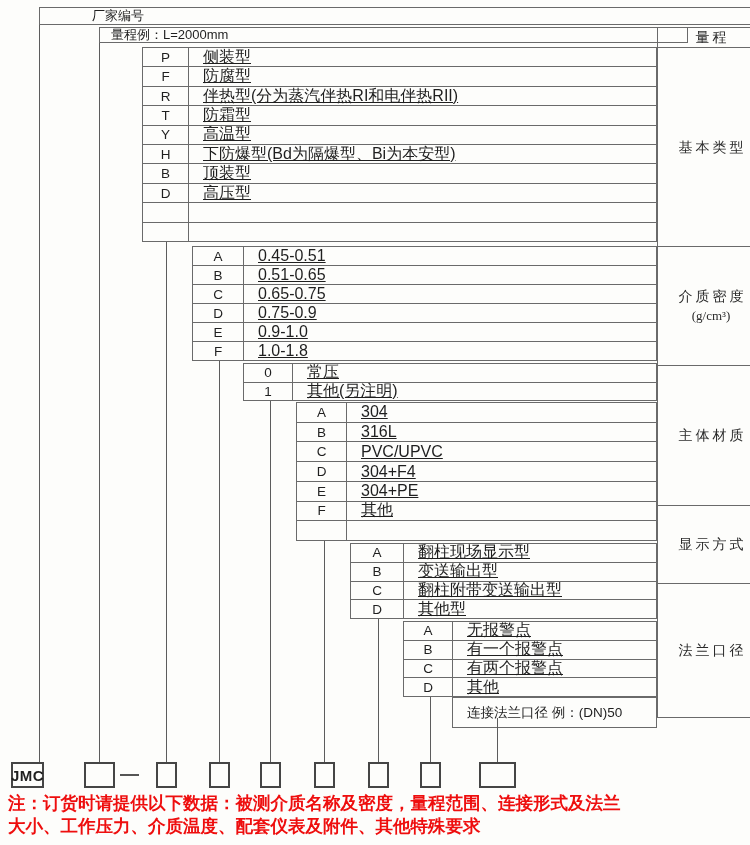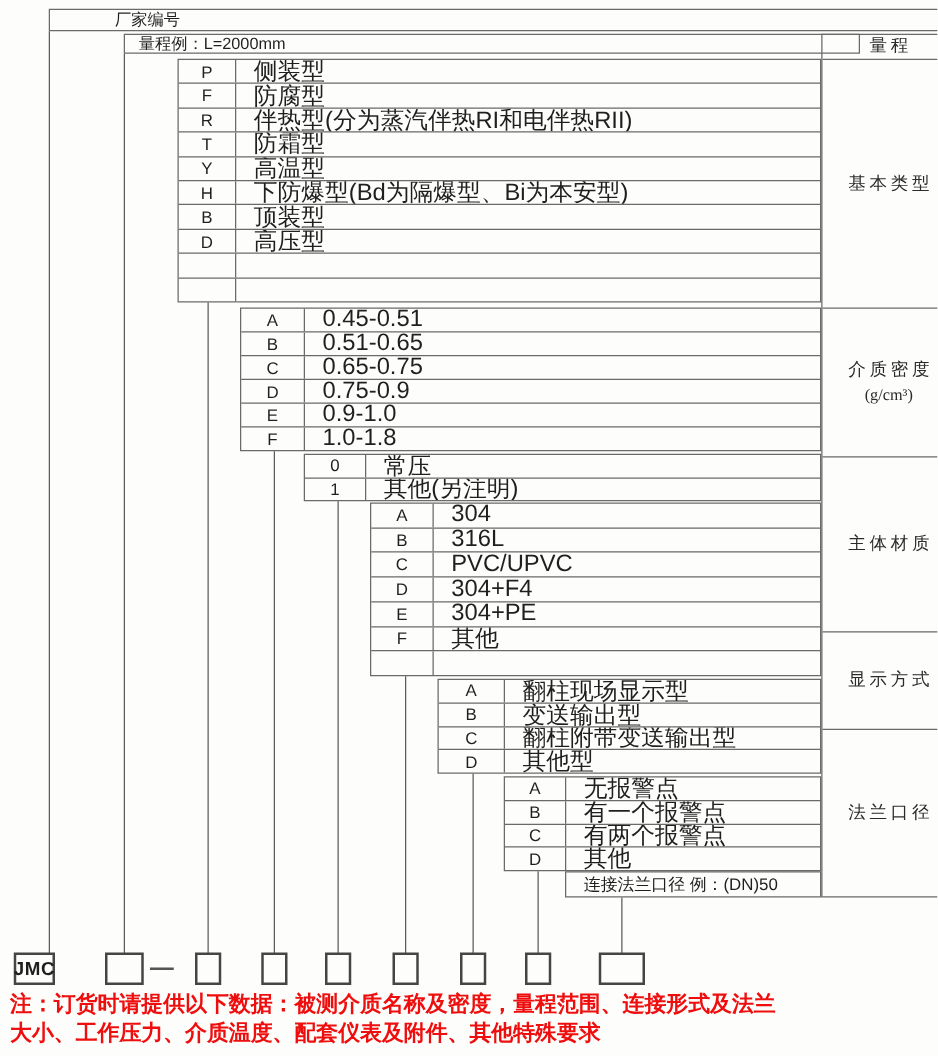--- a/index.html
+++ b/index.html
@@ -14,21 +14,21 @@
   }
   .box{position:absolute;box-sizing:border-box;border:1px solid var(--line);}
   .toprow{display:flex;align-items:center;font-size:13px;margin-left:31px;}
   
   .sec{position:absolute;box-sizing:border-box;border:1px solid var(--line);
        display:flex;flex-direction:column;background:transparent;}
   .sec .row{flex:1;display:flex;border-bottom:1px solid var(--line);min-height:0;}
   .sec .row:last-child{border-bottom:none;}
   .code{width:var(--cw);box-sizing:border-box;border-right:1px solid var(--line);
         display:flex;align-items:center;justify-content:center;font-size:13.5px;}
-  .desc{flex:1;display:flex;align-items:center;padding-left:14px;font-size:19px;white-space:nowrap;overflow:hidden;}
+  .desc{flex:1;display:flex;align-items:center;padding-left:14px;font-size:16px;white-space:nowrap;overflow:hidden;text-decoration:underline;}
   
   #labelcol{position:absolute;left:657px;top:27px;width:108px;height:691px;
             box-sizing:border-box;border:1px solid var(--line);display:flex;flex-direction:column;}
   .lcell{box-sizing:border-box;border-bottom:1px solid var(--line);
          display:flex;flex-direction:column;align-items:center;justify-content:center;
          font-family:"Liberation Serif","DejaVu Serif",serif;font-size:14px;color:#2b2b2b;
          letter-spacing:3px;text-indent:3px;line-height:19px;}
   .lcell:last-child{border-bottom:none;}
   .lunit{letter-spacing:0;text-indent:0;font-size:13px;font-family:Liberation Serif, serif;}
   
@@ -220,21 +220,21 @@
     <div class="row">
       <div class="code">C</div>
       <div class="desc">有两个报警点</div>
     </div>
     <div class="row">
       <div class="code">D</div>
       <div class="desc">其他</div>
     </div>
   </div>
 
-  <div class="box" style="left:452px;top:697px;width:205px;height:21px;display:flex;align-items:center;">
+  <div class="box" style="left:452px;top:697px;width:205px;height:31px;display:flex;align-items:center;">
     <span style="padding-left:14px;font-size:13.5px;white-space:nowrap;">连接法兰口径 例：(DN)50</span>
   </div>
 
   <div class="vl" style="left:39px;top:25px;height:738px;"></div>
   <div class="vl" style="left:99px;top:43px;height:720px;"></div>
   <div class="vl" style="left:166px;top:242px;height:521px;"></div>
   <div class="vl" style="left:219px;top:361px;height:402px;"></div>
   <div class="vl" style="left:270px;top:401px;height:362px;"></div>
   <div class="vl" style="left:324px;top:541px;height:222px;"></div>
   <div class="vl" style="left:378px;top:619px;height:144px;"></div>

